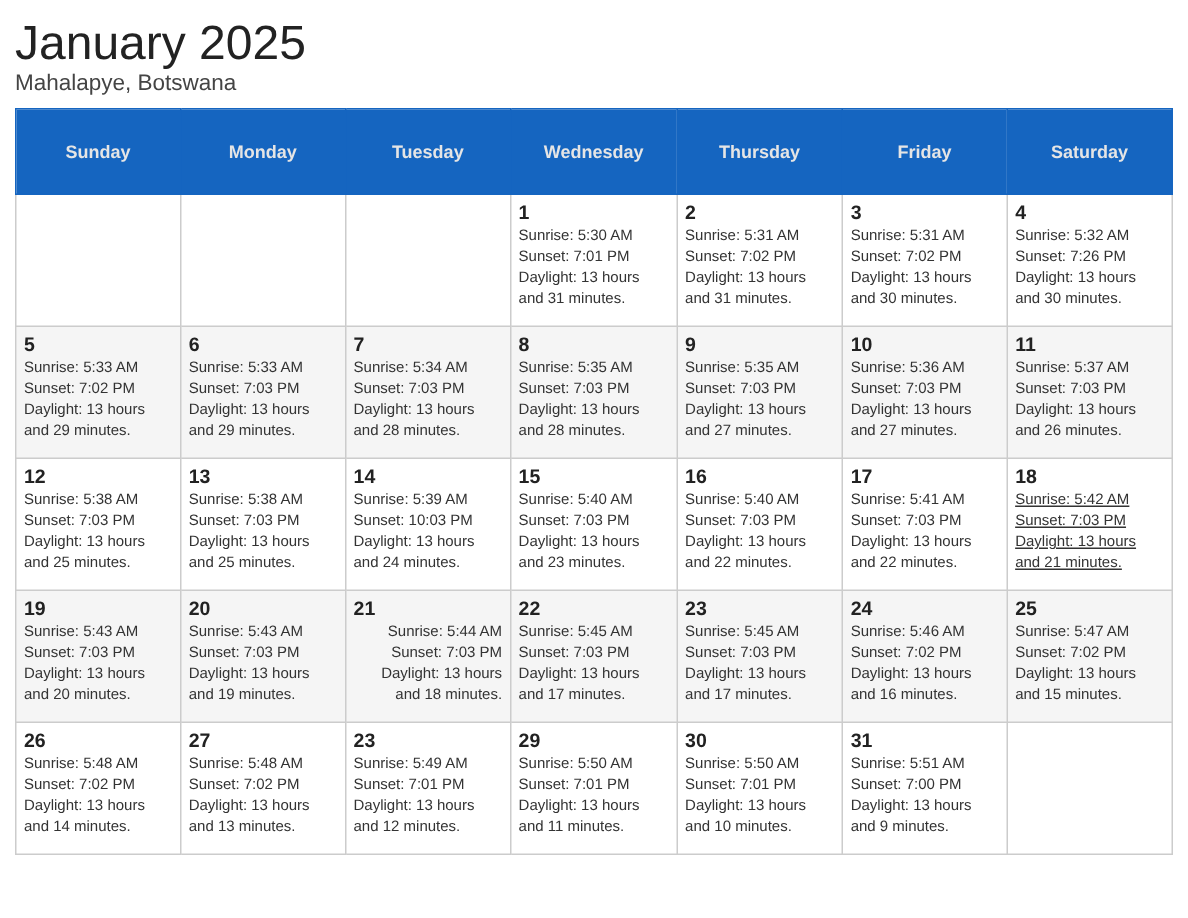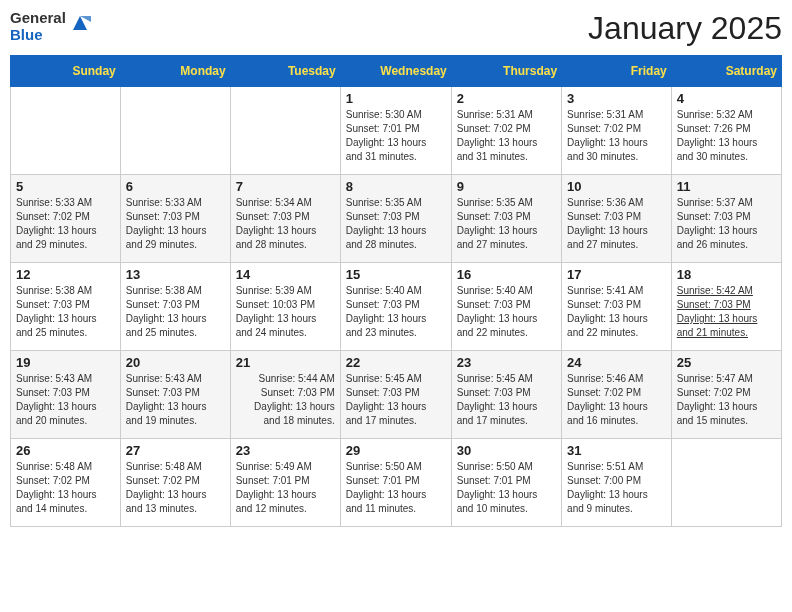--- a/index.html
+++ b/index.html
@@ -33,25 +33,25 @@
       font-size: 15px;
       color: #444;
     }
     .calendar-table {
       width: 100%;
       border-collapse: collapse;
       border: 1px solid #ccc;
     }
     .calendar-table th {
       background-color: #1565c0;
-      color: #fde047;
+      color: #e5e5e5;
       font-size: 12px;
       font-weight: bold;
-      padding: 8px 4px;
-      text-align: right;
+      padding: 21px 4px;
+      text-align: center;
       border: 1px solid #1565c0;
     }
     .calendar-table td {
       vertical-align: top;
       border: 1px solid #ccc;
       padding: 4px 5px;
       font-size: 10px;
       color: #333;
       width: 113px;
       min-height: 80px;
@@ -76,34 +76,23 @@
       background: #f9f9f9;
     }
     .week-row td {
       height: 88px;
     }
   </style>
 </head>
 <body>
 
 <div class="header">
-  <div class="logo">
-    <div style="display:flex; align-items:center;">
-      <div style="display:flex; flex-direction:column; line-height:1.1;">
-        <span style="font-size:15px; font-weight:bold; color:#333;">General</span>
-        <span style="font-size:15px; font-weight:bold; color:#1565c0;">Blue</span>
-      </div>
-      <svg width="22" height="22" viewBox="0 0 22 22" style="margin-left:3px; margin-top:-8px;">
-        <polygon points="4,18 11,4 18,18" fill="#1565c0"></polygon>
-        <polygon points="11,4 22,4 22,10" fill="#1565c0" opacity="0.7"></polygon>
-      </svg>
-    </div>
-  </div>
   <div class="title-block">
     <div class="month-title">January 2025</div>
+    <div class="location-title">Mahalapye, Botswana</div>
   </div>
 </div>
 
 <table class="calendar-table">
   <thead>
     <tr>
       <th>Sunday</th>
       <th>Monday</th>
       <th>Tuesday</th>
       <th>Wednesday</th>

